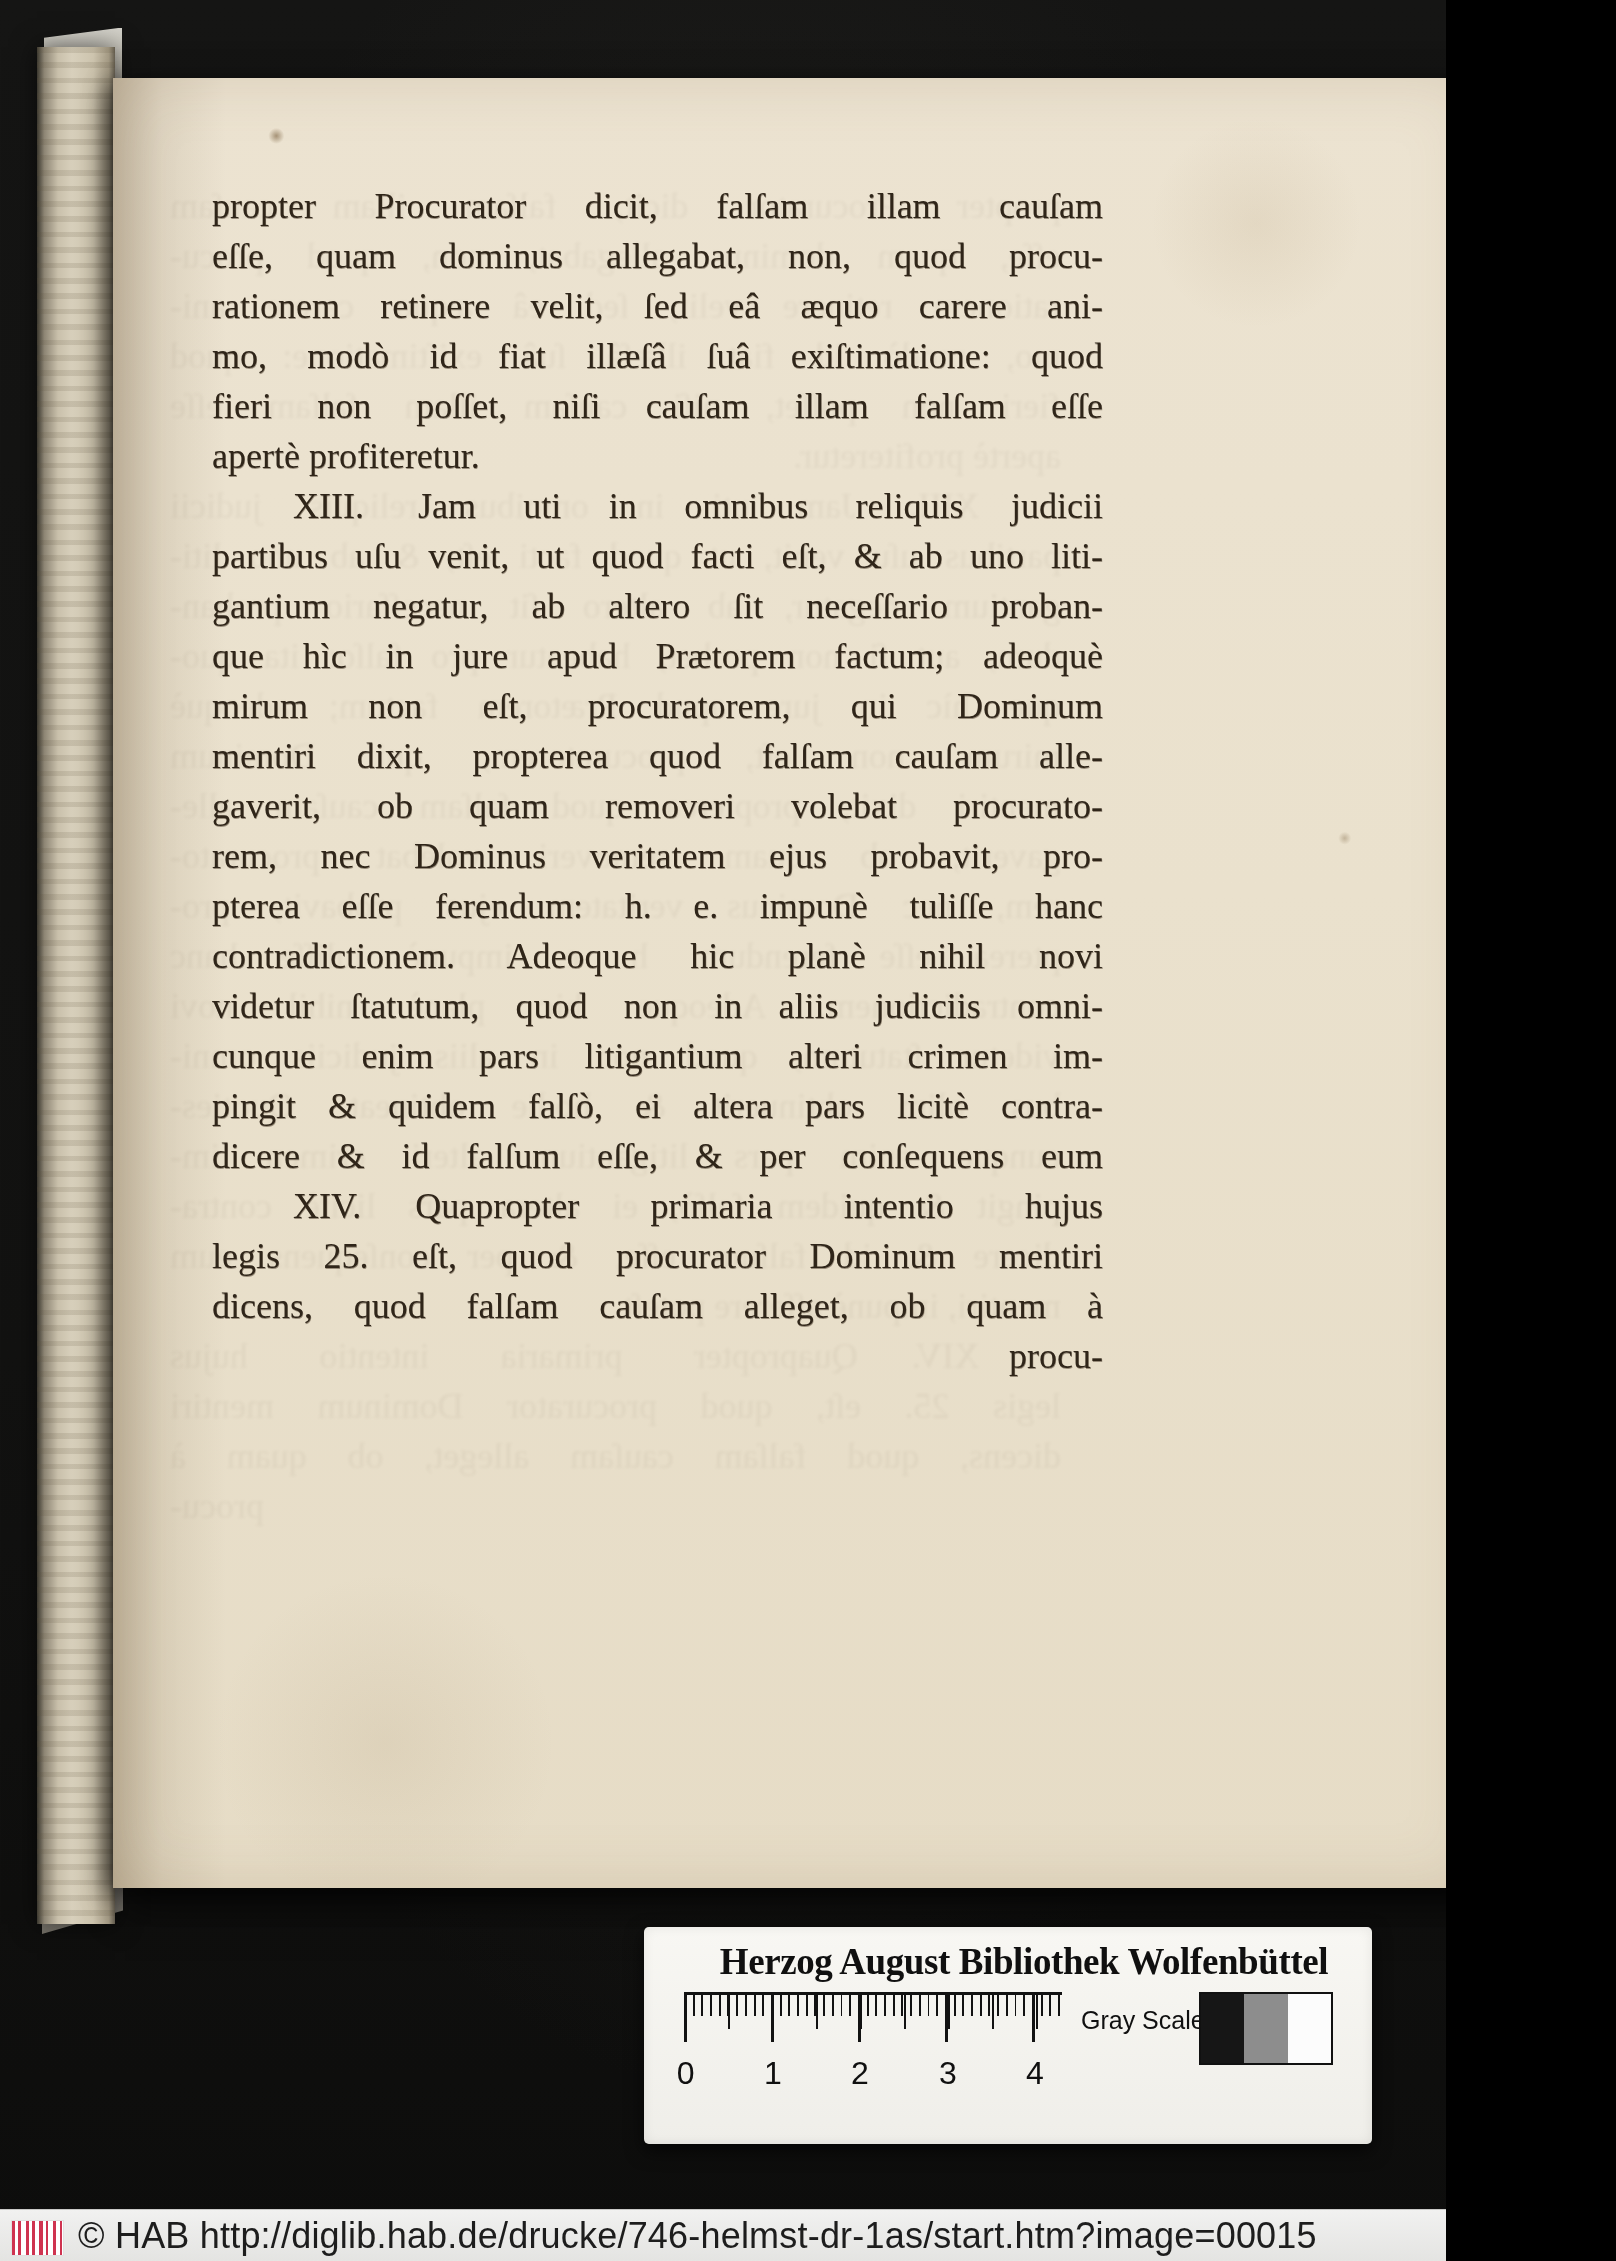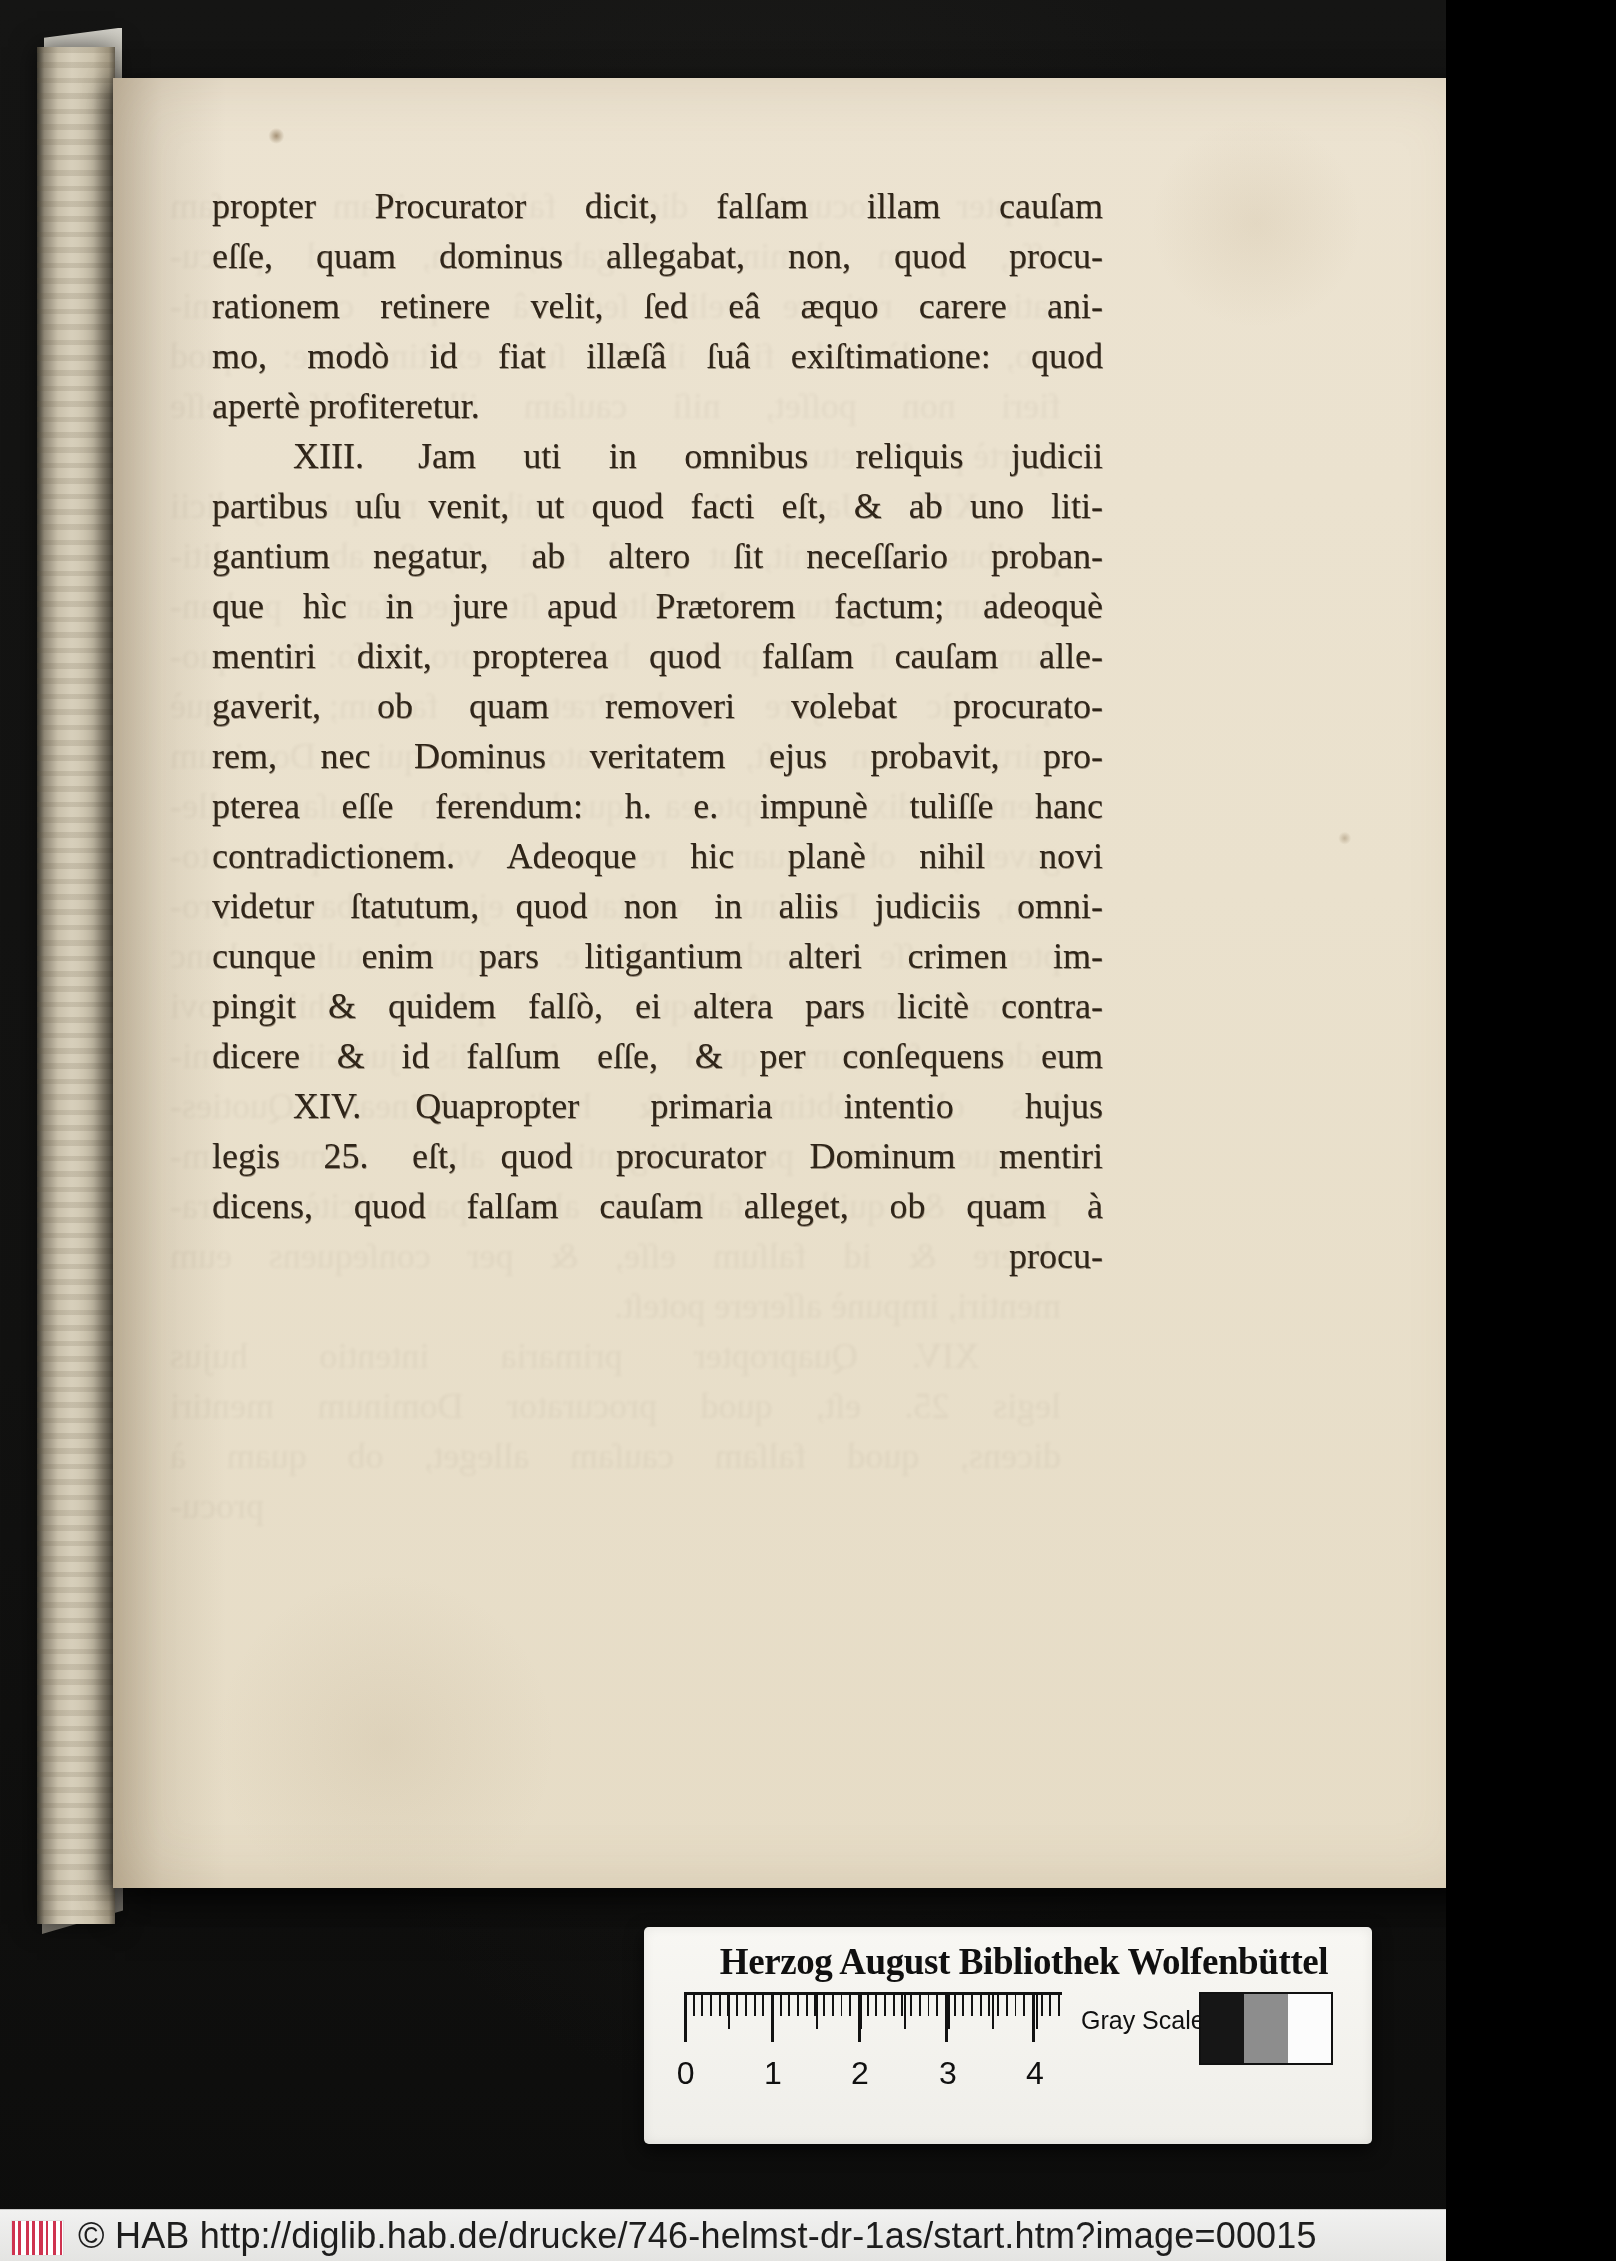--- a/index.html
+++ b/index.html
@@ -164,25 +164,27 @@
         <div class="tline a-justify indent">XIV.  Quapropter primaria intentio hujus</div>
         <div class="tline a-justify">legis 25. eſt, quod procurator Dominum mentiri</div>
         <div class="tline a-justify">dicens, quod falſam cauſam alleget, ob quam à</div>
         <div class="tline a-right">procu-</div>
       </div>
     <div class="page-textblock">
         <div class="tline a-justify">propter Procurator dicit, falſam illam cauſam</div>
         <div class="tline a-justify">eſſe, quam dominus allegabat, non, quod procu-</div>
         <div class="tline a-justify">rationem retinere velit, ſed eâ æquo carere ani-</div>
         <div class="tline a-justify">mo, modò id fiat illæſâ ſuâ exiſtimatione: quod</div>
+        <div class="tline a-justify">fieri non poſſet, niſi cauſam illam falſam eſſe</div>
         <div class="tline a-left">apertè profiteretur.</div>
         <div class="tline a-justify indent">XIII.  Jam uti in omnibus reliquis judicii</div>
         <div class="tline a-justify">partibus uſu venit, ut quod facti eſt, &amp; ab uno liti-</div>
         <div class="tline a-justify">gantium negatur, ab altero ſit neceſſario proban-</div>
         <div class="tline a-justify">que hìc in jure apud Prætorem factum; adeoquè</div>
+        <div class="tline a-justify">mirum non eſt, procuratorem, qui Dominum</div>
         <div class="tline a-justify">mentiri dixit, propterea quod falſam cauſam alle-</div>
         <div class="tline a-justify">gaverit, ob quam removeri volebat procurato-</div>
         <div class="tline a-justify">rem, nec Dominus veritatem ejus probavit, pro-</div>
         <div class="tline a-justify">pterea eſſe ferendum: h. e. impunè tuliſſe hanc</div>
         <div class="tline a-justify">contradictionem. Adeoque hic planè nihil novi</div>
         <div class="tline a-justify">videtur ſtatutum, quod non in aliis judiciis omni-</div>
         <div class="tline a-justify">cunque enim pars litigantium alteri crimen im-</div>
         <div class="tline a-justify">pingit &amp; quidem falſò, ei altera pars licitè contra-</div>
         <div class="tline a-justify">dicere &amp; id falſum eſſe, &amp; per conſequens eum</div>
         <div class="tline a-justify indent">XIV.  Quapropter primaria intentio hujus</div>

